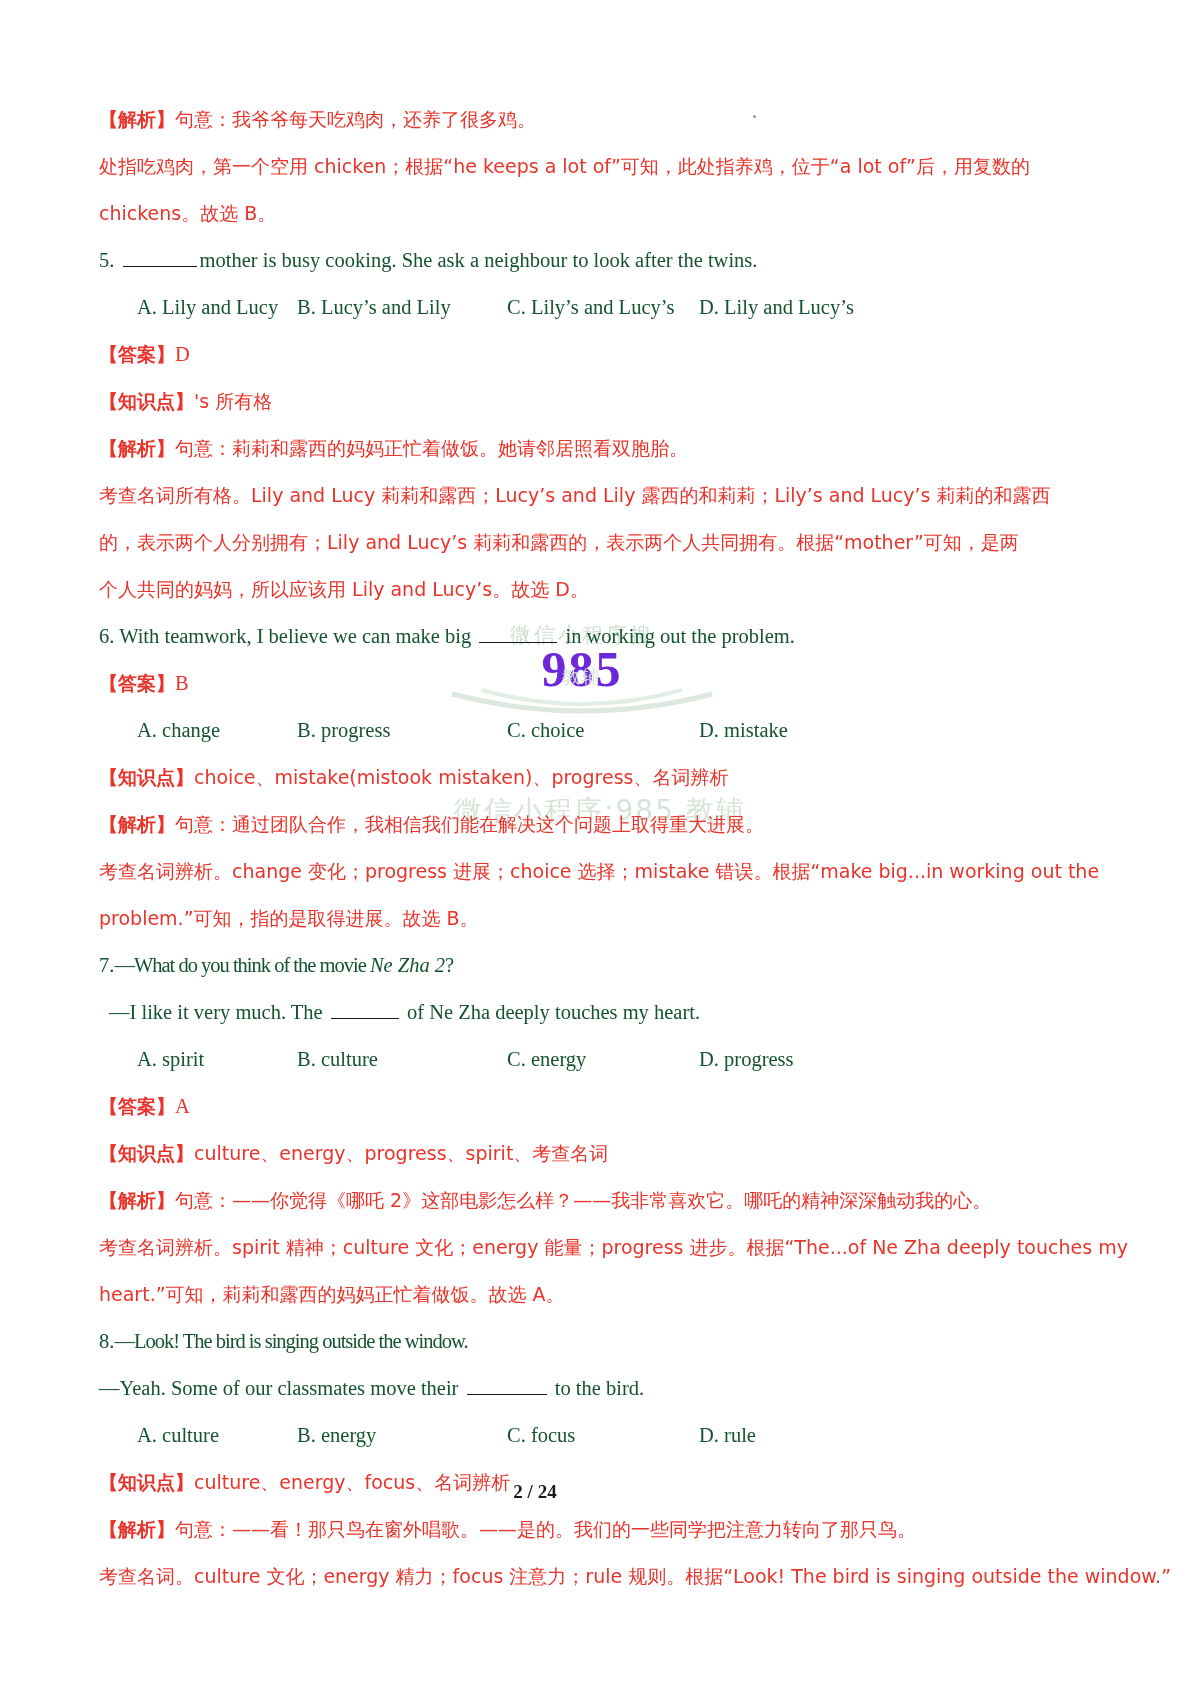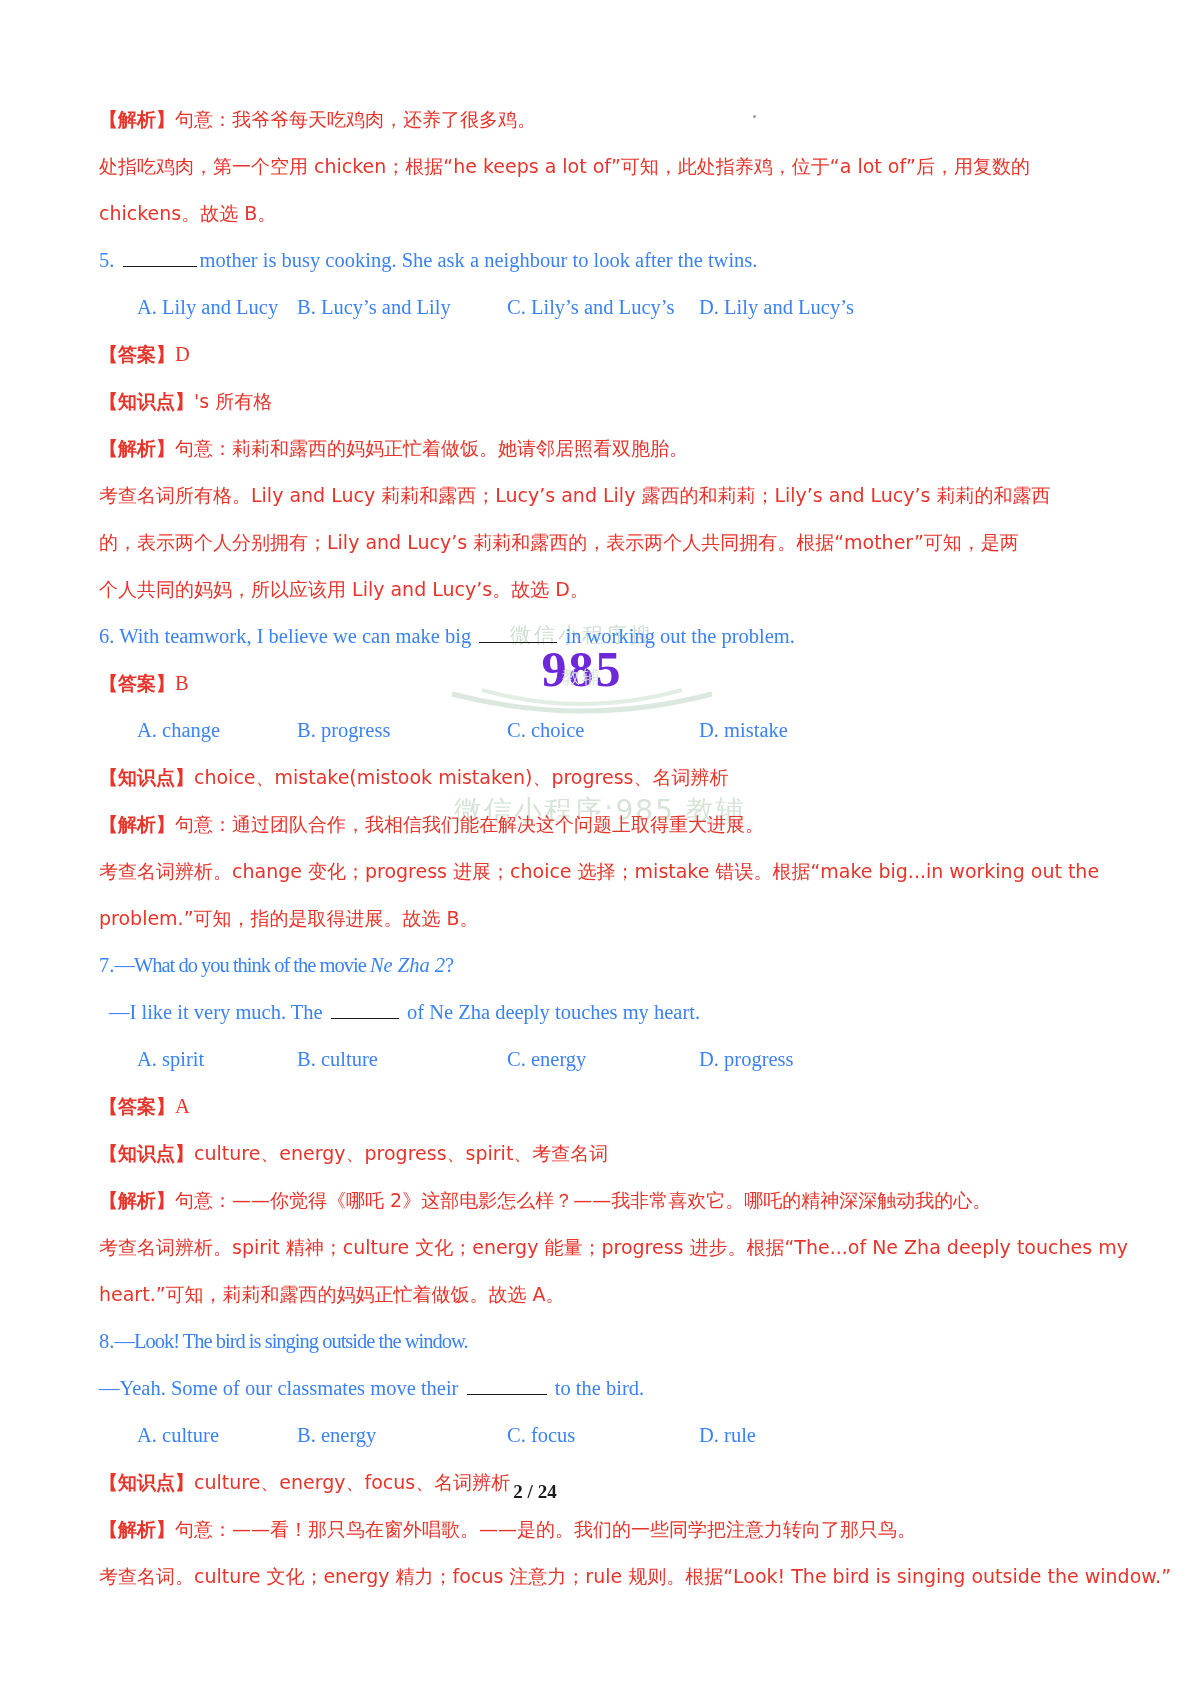--- a/index.html
+++ b/index.html
@@ -76,21 +76,21 @@
     user-select: none;
     z-index: 0;
   }
 
   
   .line {
     position: relative;
     z-index: 2;
     font-size: 20.5px;
     line-height: 47px;
-    color: #3b82f6;
+    color: #14532d;
     white-space: nowrap;
     font-family: Liberation Serif, serif;
   }
   .line.red {
     color: #e8342a;
   }
   .indent-q {
     margin-left: 0px;
   }
   .indent-opt {

